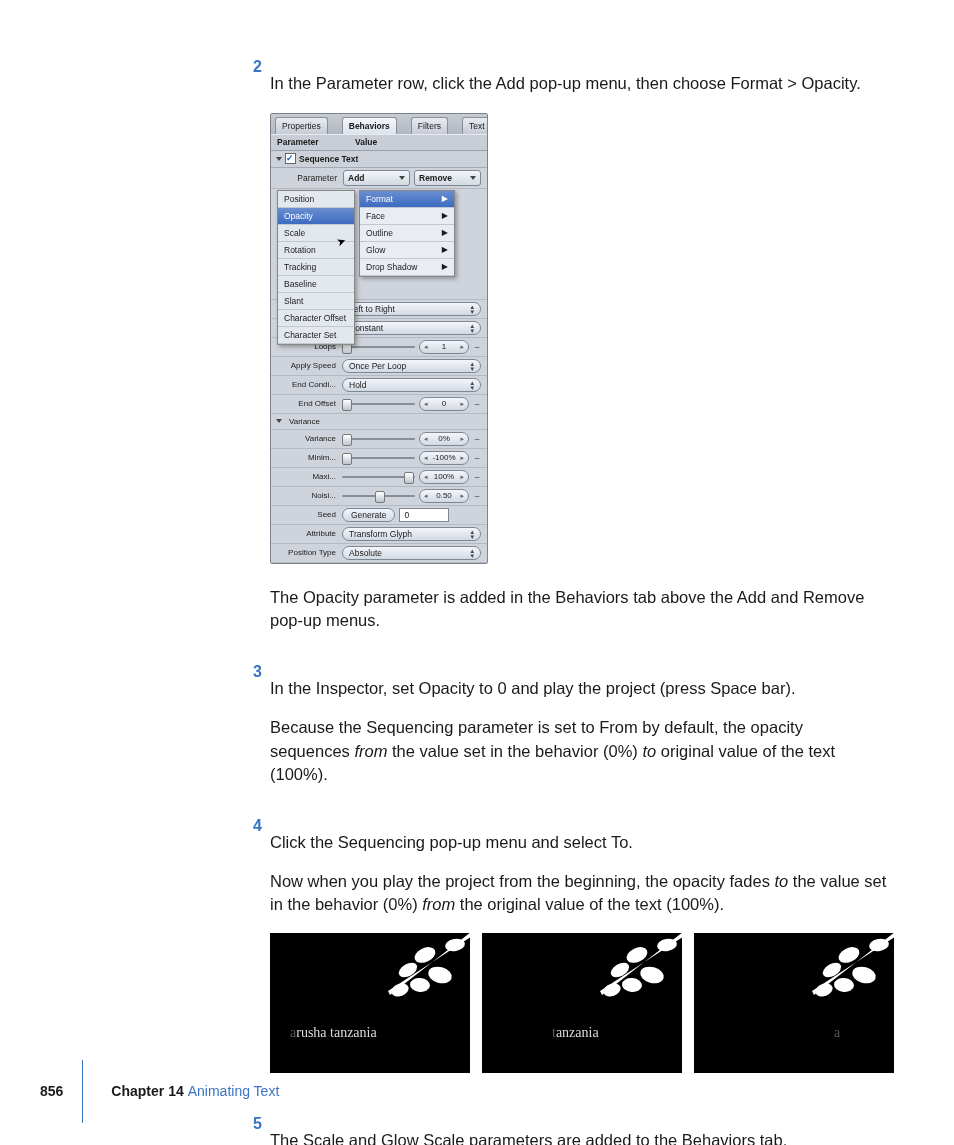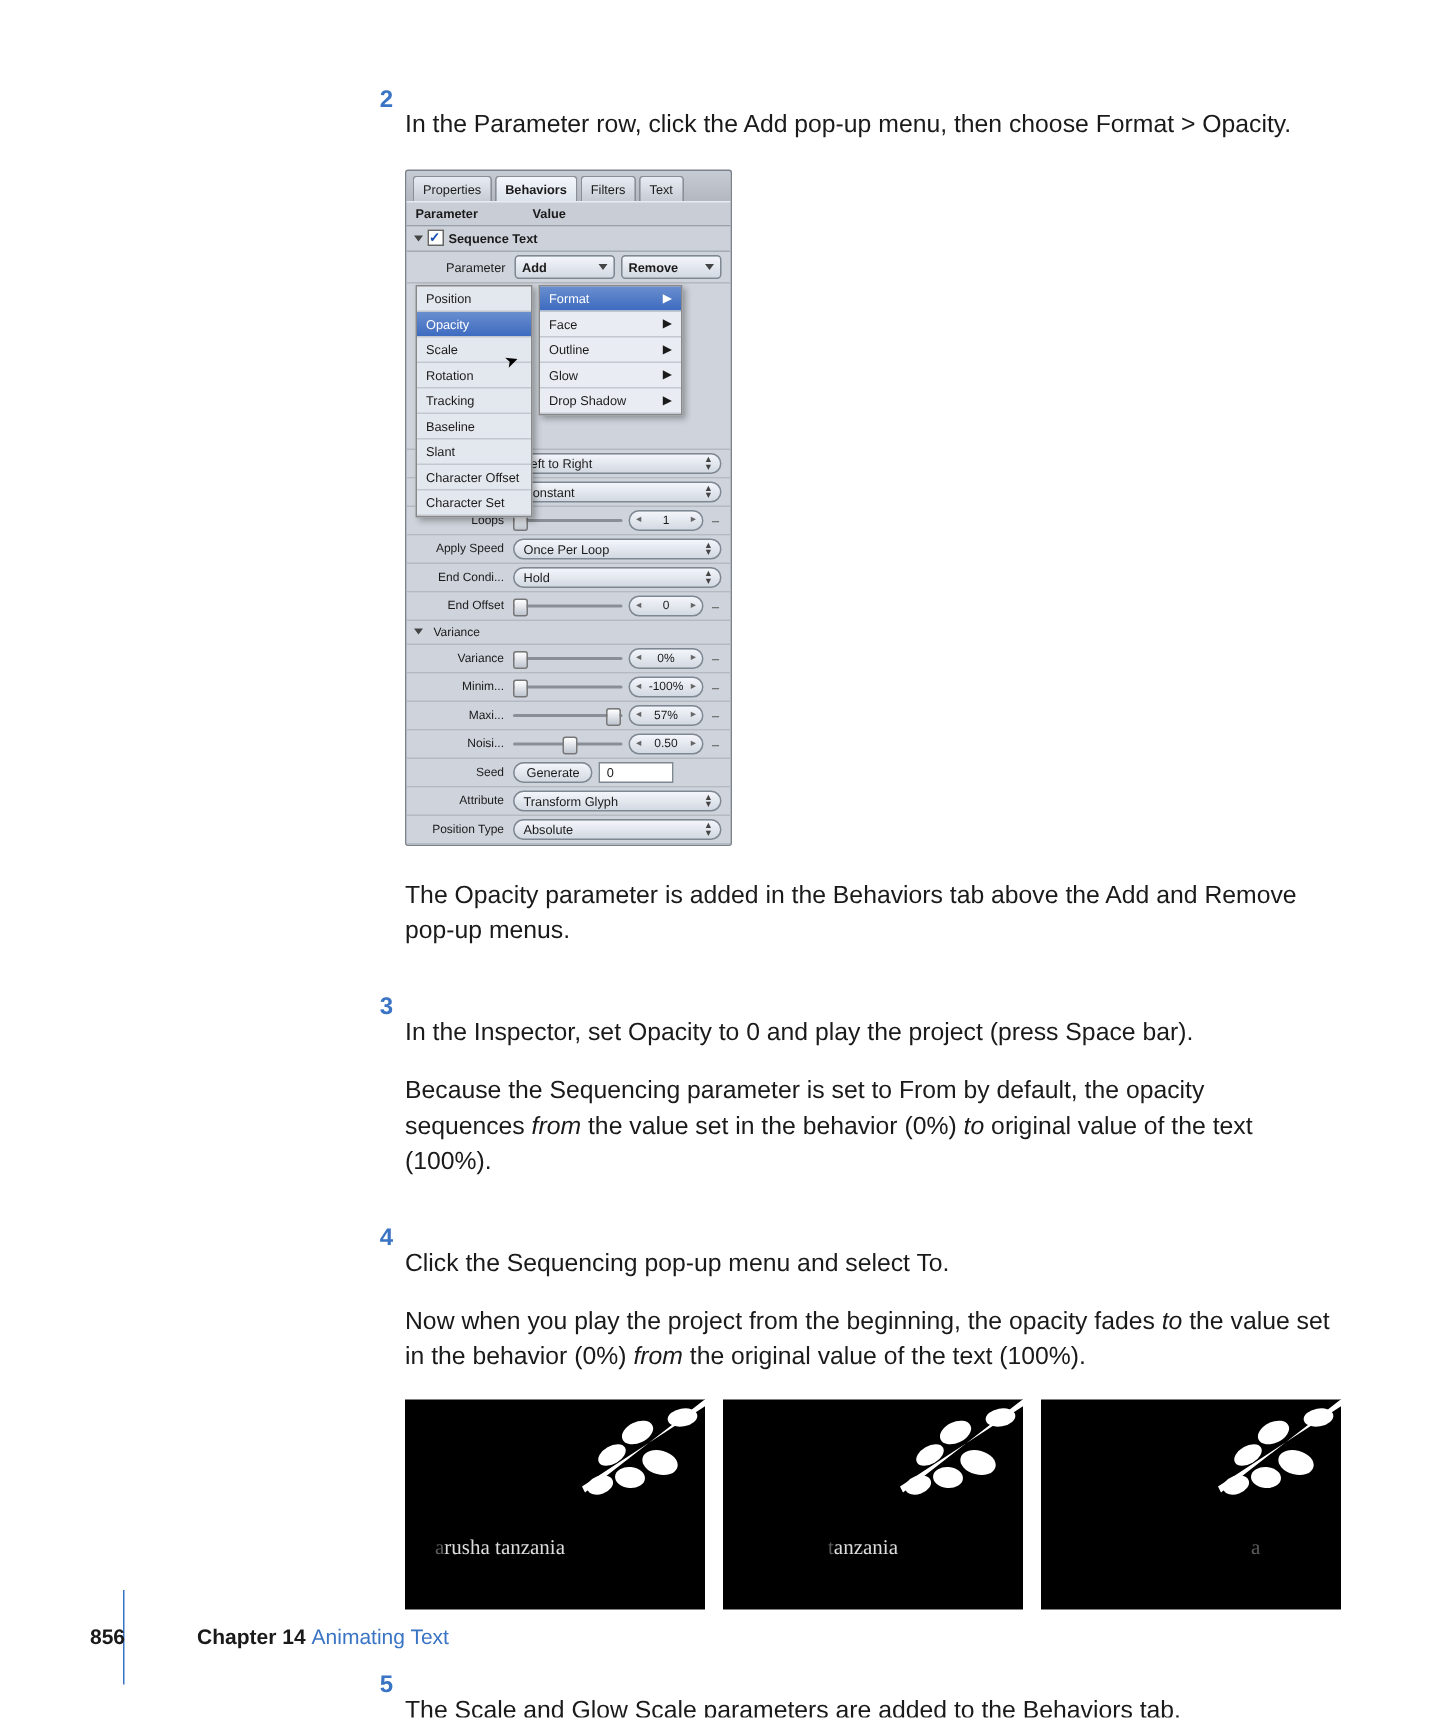--- a/index.html
+++ b/index.html
@@ -6,21 +6,21 @@
   .page{width:954px;height:1145px;position:relative;box-sizing:border-box;padding:56px 72px 40px 82px}
   .blueline{position:absolute;left:82px;top:1060px;bottom:22px;width:1px;background:#3a74c4}
   .content{margin-left:158px;width:640px;font-size:16.5px;line-height:1.42}
   .step{display:flex;margin-top:0}
   .step + .step{margin-top:18px}
   .step-num{width:22px;text-align:right;color:#3a74c4;font-weight:700;font-size:16px;margin-right:8px;flex:none}
   .step-body{flex:1}
   .step-body p{margin:16px 0 10px}
   .panel-wrap{margin:18px 0 22px}
   .panel{width:216px;background:linear-gradient(#bfc4cc,#b3b8c0);border:1px solid #7a828c;font-size:8.5px;color:#1a1a1a;border-radius:2px;overflow:hidden}
-  .tabs{display:flex;gap:2px;padding:3px 4px 0;background:linear-gradient(#c7ccd4,#b3b8c0)}
+  .tabs{display:flex;gap:14px;padding:3px 4px 0;background:linear-gradient(#c7ccd4,#b3b8c0)}
   .tab{padding:2px 6px;border:1px solid #8a8f97;border-bottom:none;border-radius:3px 3px 0 0;background:linear-gradient(#e8ecf2,#c6cbd4)}
   .tab.active{background:linear-gradient(#f4f7fc,#dde3ec);font-weight:600}
   .hdr{display:flex;background:#c9ced6;border-top:1px solid #e8ecf2;border-bottom:1px solid #9aa0aa;padding:1px 6px;font-weight:600}
   .hdr span:first-child{width:78px}
   .seqrow{display:flex;align-items:center;padding:2px 6px;border-bottom:1px solid #a4aab4;background:#cdd2da;font-weight:600}
   .tri{display:inline-block;margin-right:4px;border-left:4px solid #444;border-top:3px solid transparent;border-bottom:3px solid transparent;transform:rotate(90deg)}
   .tri2{display:inline-block;margin-right:4px;border-left:4px solid #444;border-top:3px solid transparent;border-bottom:3px solid transparent;transform:rotate(90deg)}
   .cb{display:inline-block;width:9px;height:9px;border:1px solid #666;background:#fff;margin-right:3px;position:relative}
   .cb::after{content:"✓";position:absolute;top:-2px;left:0;font-size:9px;color:#1a4fb5}
   .prow{display:flex;align-items:center;padding:2px 6px;border-bottom:1px solid #b5bac2;background:#cfd4dc;position:relative}
@@ -47,21 +47,21 @@
   .valbox{width:40px;border:1px solid #7e8792;border-radius:9px;background:linear-gradient(#f3f6fb,#d3d9e2);padding:0 4px;display:flex;justify-content:space-between;align-items:center;height:12px;font-size:8px}
   .valbox span:first-child,.valbox span:last-child{font-size:7px;color:#666}
   .dash{width:8px;text-align:center;color:#444}
   .btn{border:1px solid #7e8792;border-radius:9px;background:linear-gradient(#f3f6fb,#d3d9e2);padding:0 8px;height:12px;display:flex;align-items:center}
   .nbox{width:40px;border:1px solid #7e8792;background:#fff;height:12px;padding:0 4px;display:flex;align-items:center}
   .thumbs{display:flex;gap:12px;margin:16px 0 22px}
   .thumb{width:200px;height:140px;background:#000;position:relative;overflow:hidden}
   .branch{position:absolute;right:-10px;top:-8px}
   .cap{position:absolute;left:20px;bottom:30px;color:#ddd;font-size:14px;font-family:Georgia,serif}
   .cap .f{color:#5a5a5a}
-  .footer{position:absolute;left:60px;bottom:46px;display:flex;align-items:center;font-size:14px}
+  .footer{position:absolute;left:40px;bottom:46px;display:flex;align-items:center;font-size:14px}
   .footer .pn{font-weight:700;margin-right:48px}
   .footer .ch{font-weight:700}
   .footer .ct{color:#3a74c4;margin-left:4px}
   em.plain{font-style:italic}
 </style>
 </head>
 <body>
 
 <div class="page">
   <div class="content">
@@ -216,21 +216,21 @@
                 </div>
                 <span class="dash">–</span>
               </div>
             <div class="field">
                 <span class="fl">Maxi...</span>
                 <div class="slider">
                   <div class="knob" style="left:85%"></div>
                 </div>
                 <div class="valbox">
                   <span>◂</span>
-                  <span>57%</span>
+                  <span>100%</span>
                   <span>▸</span>
                 </div>
                 <span class="dash">–</span>
               </div>
             <div class="field">
                 <span class="fl">Noisi...</span>
                 <div class="slider">
                   <div class="knob" style="left:45%"></div>
                 </div>
                 <div class="valbox">

